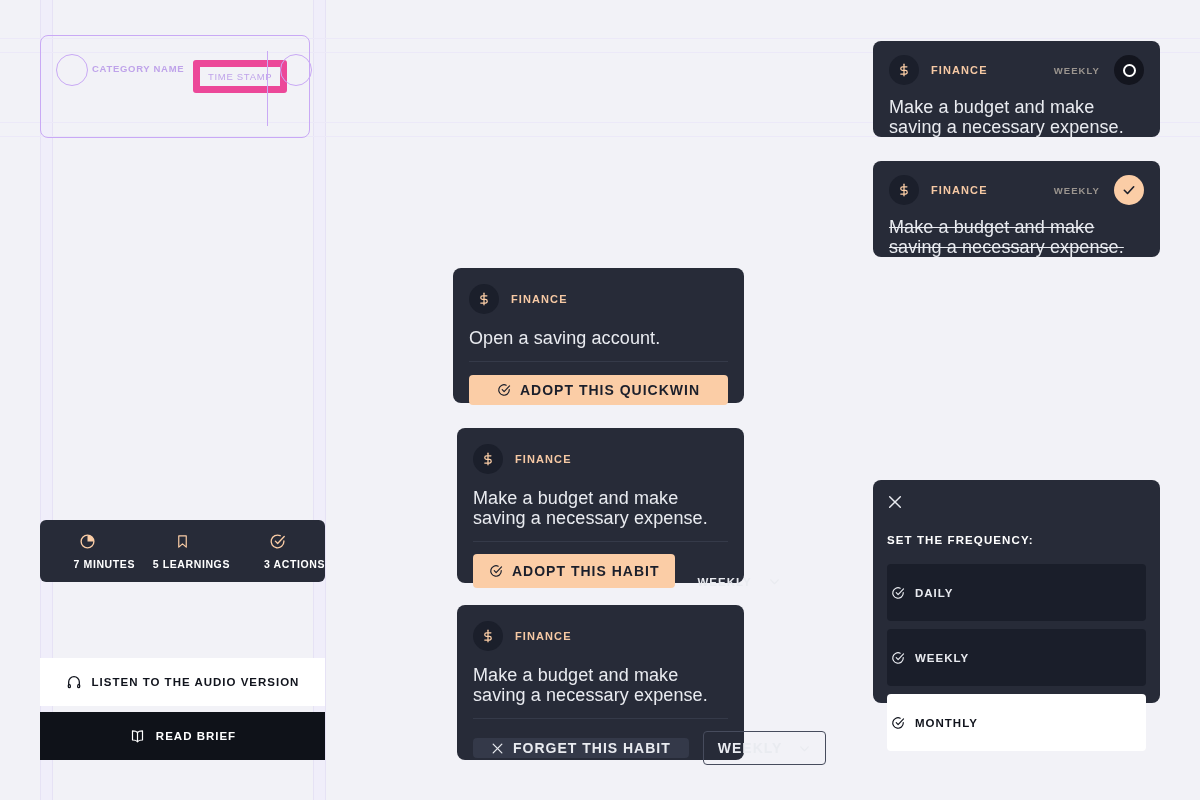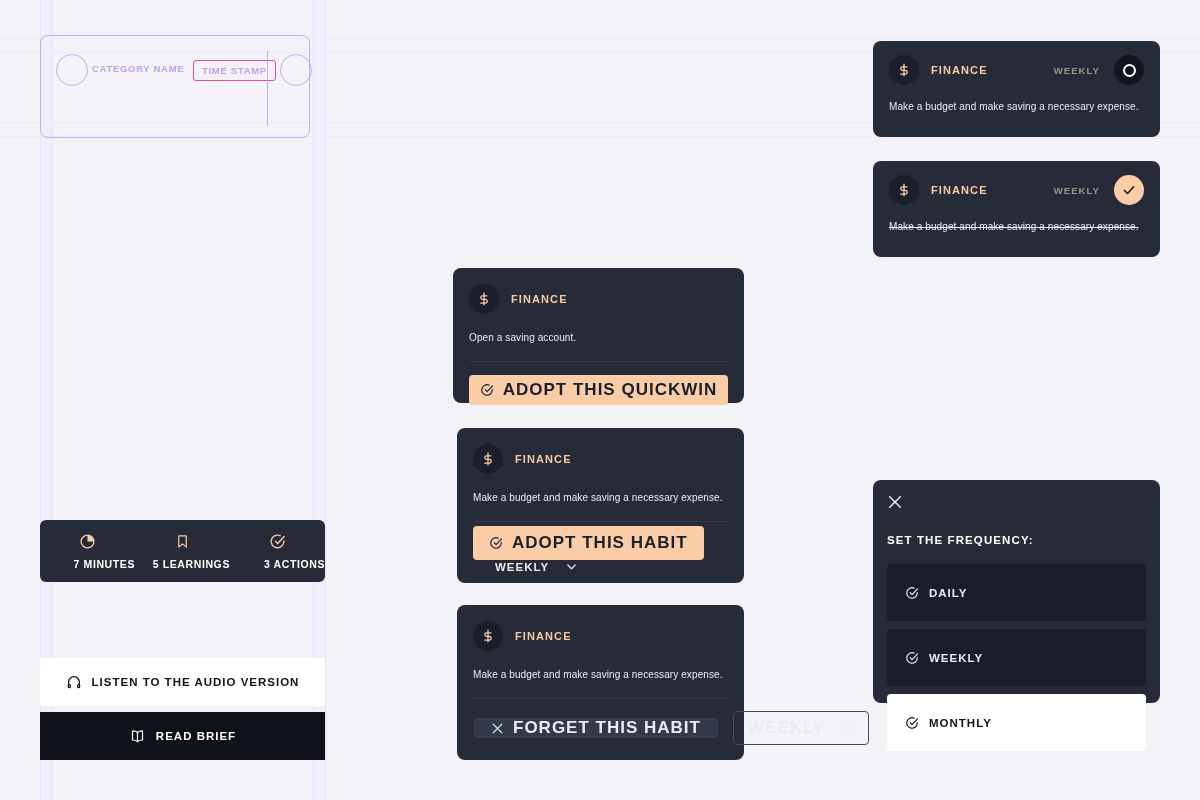--- a/index.html
+++ b/index.html
@@ -69,25 +69,25 @@
     letter-spacing: 0.7px;
     font-weight: bold;
     color: #bfa3ea;
     white-space: nowrap;
   }
   .wire-chip {
     position: absolute;
     left: 152px;
     top: 24px;
     padding: 4px 8px;
-    border: 1px solid #ec4899;
+    border: 7px solid #ec4899;
     border-radius: 3px;
     font-size: 9.5px;
     letter-spacing: 0.7px;
-    font-weight: bold;
+    font-weight: normal;
     color: #bfa3ea;
     white-space: nowrap;
   }
   .wire-divider {
     position: absolute;
     left: 226px;
     top: 15px;
     width: 1px;
     height: 75px;
     background: #c9a9f5;
@@ -126,21 +126,21 @@
   .freq-label {
     margin-left: auto;
     font-size: 9.5px;
     font-weight: bold;
     letter-spacing: 1.1px;
     color: #9b958f;
     white-space: nowrap;
   }
   .card-text {
     color: #e9ebf0;
-    font-size: 10px;
+    font-size: 18px;
     line-height: 20px;
     letter-spacing: 0.1px;
   }
   .card-text.done {
     text-decoration: line-through;
     text-decoration-thickness: 1px;
   }
   .card-divider {
     height: 1px;
     background: #353a49;
@@ -166,21 +166,21 @@
     box-sizing: border-box;
   }
   .round-toggle.filled { background: #fbcda6; }
 
   
   .btn {
     display: inline-flex;
     align-items: center;
     justify-content: center;
     border-radius: 4px;
-    font-size: 17px;
+    font-size: 14px;
     font-weight: bold;
     letter-spacing: 1px;
     box-sizing: border-box;
     white-space: nowrap;
     cursor: pointer;
   }
   .btn svg { display: block; margin-right: 9px; flex: none; }
   .btn-primary {
     background: #fbcda6;
     color: #1b1f2b;
@@ -277,21 +277,21 @@
     font-weight: bold;
     letter-spacing: 1.1px;
     color: #ffffff;
   }
   .freq-list { margin-top: 18px; }
   .freq-opt {
     height: 57px;
     border-radius: 4px;
     display: flex;
     align-items: center;
-    padding-left: 18px;
+    padding-left: 4px;
     box-sizing: border-box;
     font-size: 11.5px;
     font-weight: bold;
     letter-spacing: 1px;
     margin-bottom: 8px;
     cursor: pointer;
   }
   .freq-opt svg { margin-right: 10px; display: block; flex: none; }
   .freq-opt.off { background: #1a1e2a; color: #e9ebf0; }
   .freq-opt.on { background: #ffffff; color: #10131c; }
@@ -382,21 +382,21 @@
       <div class="cat-badge">
         <svg width="14" height="14" viewBox="0 0 24 24" fill="none" stroke="#fbcda6" stroke-width="2.2" stroke-linecap="round">
           <line x1="12" y1="2" x2="12" y2="22"></line>
           <path d="M17 6.5H9.6a3.1 3.1 0 0 0 0 6.2h4.8a3.1 3.1 0 0 1 0 6.2H6.5"></path>
         </svg>
       </div>
       <div class="cat-name">FINANCE</div>
     </div>
     <div class="card-text" style="margin-top:14px;">Make a budget and make saving a necessary expense.</div>
     <div class="card-divider" style="margin-top:13px;"></div>
-    <div style="margin-top:4px;display:flex;align-items:flex-start;flex-direction:column;">
+    <div style="margin-top:12px;display:flex;align-items:flex-end;">
       <div class="btn btn-primary" style="height:34px;padding:0 16px;">
         <svg width="14" height="14" viewBox="0 0 24 24" fill="none" stroke="#1b1f2b" stroke-width="2" stroke-linecap="round" stroke-linejoin="round">
           <path d="M21 11.2V12a9 9 0 1 1-5.2-8.2"></path>
           <polyline points="9,11.5 12.2,14.7 21.5,5"></polyline>
         </svg>
         <span>ADOPT THIS HABIT</span>
       </div>
       <div class="select-plain" style="margin-left:22px;">
         <span>WEEKLY</span>
         <svg class="chev" width="13" height="13" viewBox="0 0 24 24" fill="none" stroke="#e9ebf0" stroke-width="2.4" stroke-linecap="round" stroke-linejoin="round">

